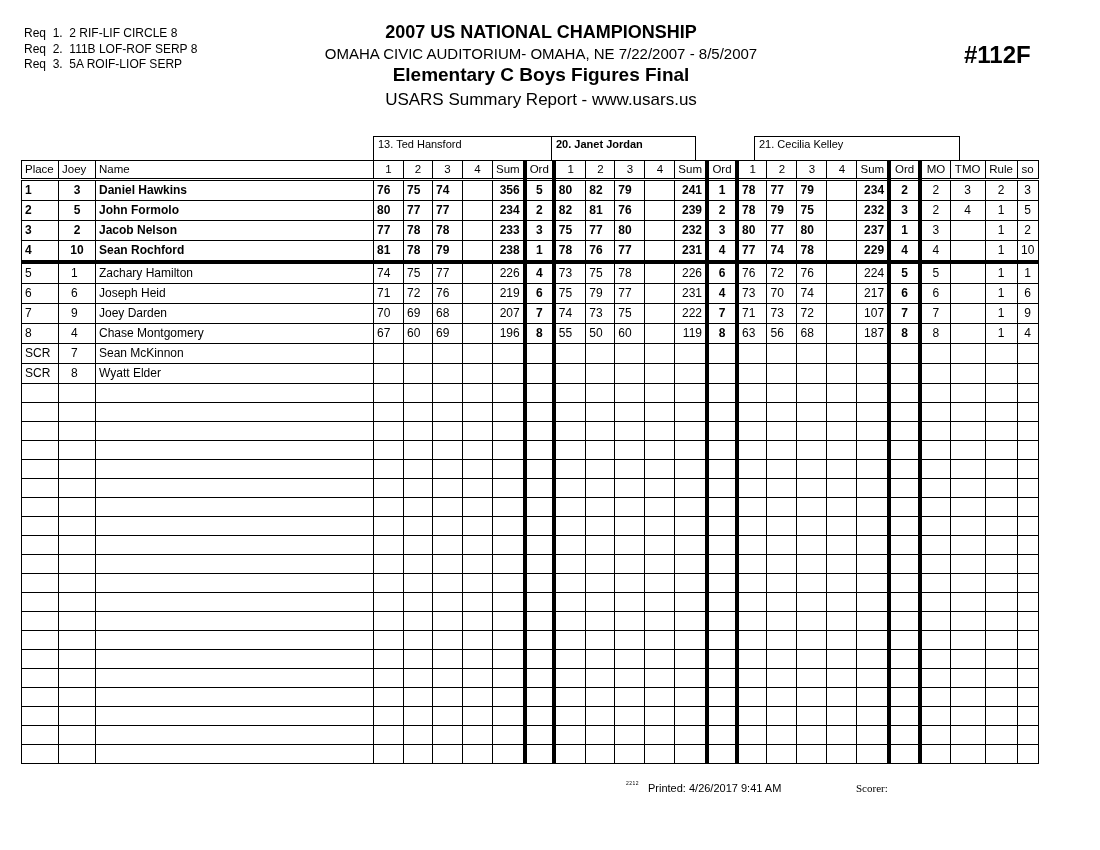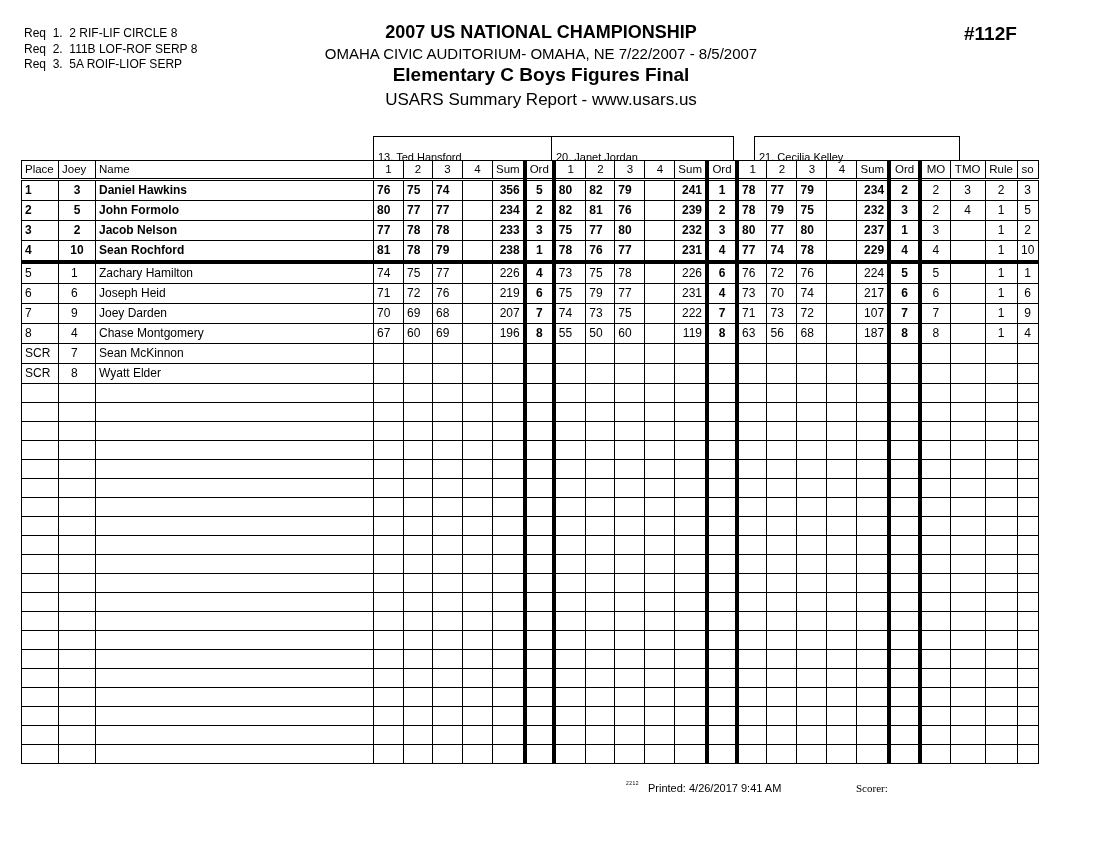--- a/index.html
+++ b/index.html
@@ -5,24 +5,24 @@
   html, body { margin:0; padding:0; background:#fff; }
   body { width:1100px; height:850px; position:relative; overflow:hidden;
          font-family:"Liberation Sans", sans-serif; color:#000; }
   .req { position:absolute; left:24px; top:26px; font-size:12px; line-height:15.5px; }
   .req div { white-space:pre; }
   .hdr { position:absolute; left:0; width:1100px; text-align:center; white-space:nowrap; }
   .h1 { top:22px; font-size:18px; font-weight:bold; left:-9px; }
   .h2 { top:45px; font-size:15px; left:-9px; }
   .h3 { top:64px; font-size:19px; font-weight:bold; left:-9px; }
   .h4 { top:90px; font-size:17px; left:-9px; }
-  .evno { position:absolute; left:964px; top:23px; font-size:19px; font-weight:bold; }
+  .evno { position:absolute; left:964px; top:41px; font-size:24px; font-weight:bold; }
 
   .judge-box { position:absolute; top:136px; height:24px; border:1px solid #000; border-bottom:none;
-               font-size:11px; padding:13px 0 0 4px; box-sizing:border-box; line-height:14px; }
+               font-size:11px; padding:0 0 0 4px; box-sizing:border-box; line-height:14px; }
 
   table.grid { position:absolute; left:21px; top:160px; border-collapse:collapse; table-layout:fixed; }
   table.grid td { border:1px solid #000; height:19px; padding:0 3px; font-size:12px;
                   line-height:19px; white-space:nowrap; overflow:hidden; box-sizing:border-box; }
   table.grid tr.head td { height:18px; font-size:11.5px; line-height:17px; border-bottom:3px double #000; }
   table.grid tr.head td.c { text-align:center; }
   td.num { text-align:left; }
   td.r { text-align:right; }
   td.c { text-align:center; }
   td.ord { font-weight:bold; text-align:center; }
@@ -42,21 +42,21 @@
   <div>Req  3.  5A ROIF-LIOF SERP</div>
 </div>
 
 <div class="hdr h1">2007 US NATIONAL CHAMPIONSHIP</div>
 <div class="hdr h2">OMAHA CIVIC AUDITORIUM- OMAHA, NE  7/22/2007 - 8/5/2007</div>
 <div class="hdr h3">Elementary C Boys Figures Final</div>
 <div class="hdr h4">USARS Summary Report - www.usars.us</div>
 <div class="evno">#112F</div>
 
 <div class="judge-box" style="left:373px;width:179px;">13.  Ted Hansford</div>
-<div class="judge-box" style="left:551px;width:183px;">20.  Janet Jordan</div>
+<div class="judge-box" style="left:551px;width:145px;font-weight:bold;">20.  Janet Jordan</div>
 <div class="judge-box" style="left:754px;width:206px;">21.  Cecilia Kelley</div>
 
 <table class="grid">
   <colgroup>
     <col style="width:37px">
       <col style="width:37px">
       <col style="width:278px">
     <col style="width:30px">
       <col style="width:29px">
       <col style="width:30px">

